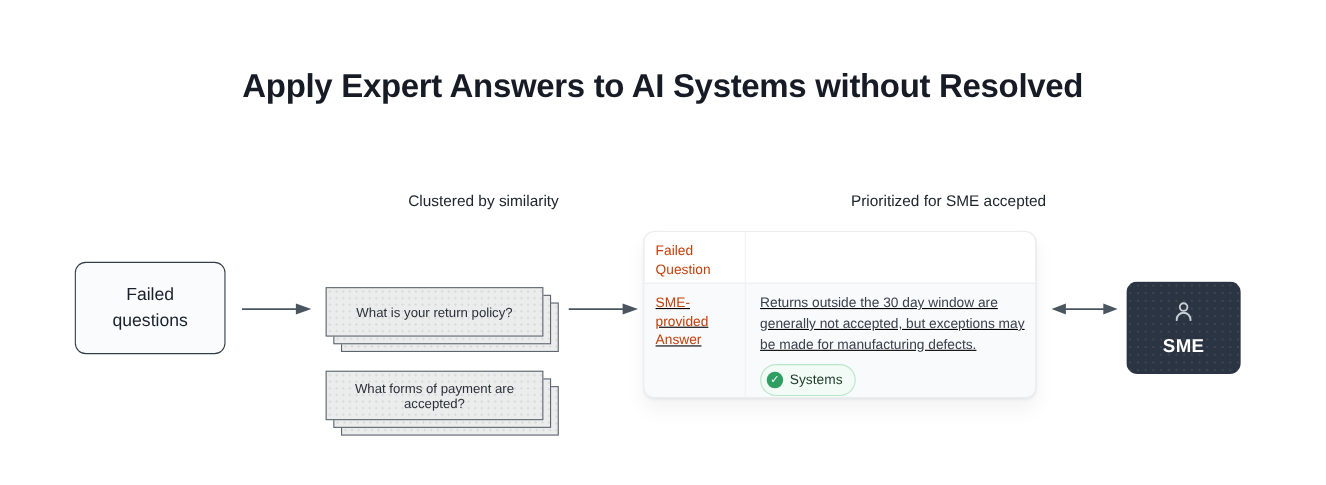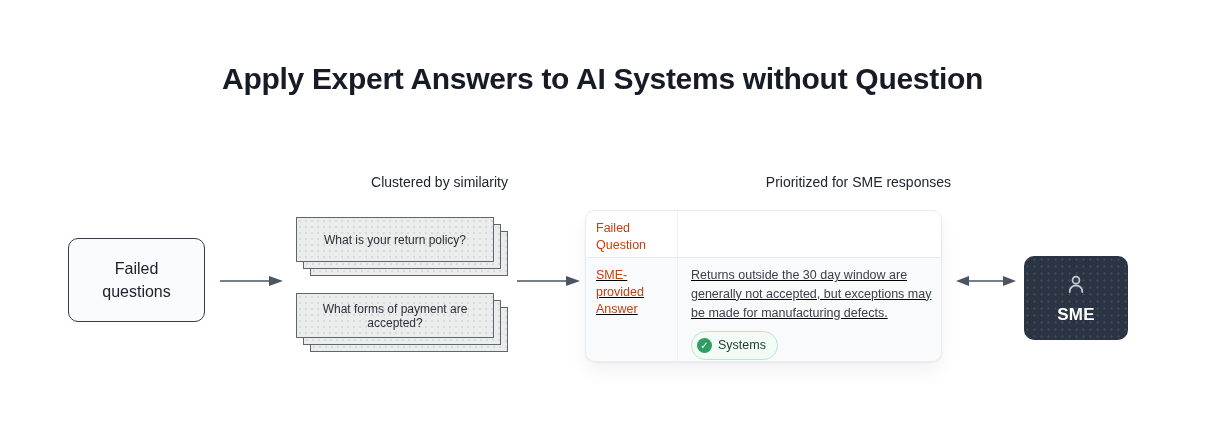--- a/index.html
+++ b/index.html
@@ -28,21 +28,21 @@
   .arrow-svg { display:block; }
 
   
   .section-label {
     font-size:14px; color:#20252e; text-align:right;
   }
   .cluster-label { left:296px; top:174px; width:212px; }
   .review-label  { left:585px; top:174px; width:366px; }
 
   
-  .stack { width:224px; height:59px; }
+  .stack { width:224px; height:59px;margin-top:44px; }
   .stack-1 { left:296px; top:217px; }
   .stack-2 { left:296px; top:293px; }
   .qcard {
     position:absolute; width:198px; height:45px;
     border:1px solid #5d6570; background-color:#ebecec;
     background-image:radial-gradient(#d9dadb 1px, transparent 1.2px);
     background-size:6px 6px;
   }
   .qcard.back { left:14px; top:14px; }
   .qcard.mid  { left:7px;  top:7px; }
@@ -91,21 +91,21 @@
     background-image:radial-gradient(rgba(255,255,255,0.09) 1px, transparent 1.2px);
     background-size:7px 7px;
     display:flex; flex-direction:column; align-items:center; justify-content:center;
     gap:3px;
   }
   .sme-label { color:#ffffff; font-size:17px; font-weight:600; letter-spacing:0.3px; }
 </style>
 </head>
 <body>
 
-<div class="abs title">Apply Expert Answers to AI Systems without Question</div>
+<div class="abs title">Apply Expert Answers to AI Systems without Resolved</div>
 
 <div class="abs failed-box">
   <span>Failed questions</span>
 </div>
 
 <div class="abs" style="left:219px; top:273px;">
   <svg class="arrow-svg" width="64" height="16" viewBox="0 0 64 16">
     <line x1="1" y1="8" x2="51" y2="8" stroke="#4a5560" stroke-width="1.6"></line>
     <polygon points="50,3 64,8 50,13" fill="#4a5560"></polygon>
   </svg>
@@ -129,21 +129,21 @@
   </div>
 </div>
 
 <div class="abs" style="left:516px; top:273px;">
   <svg class="arrow-svg" width="64" height="16" viewBox="0 0 64 16">
     <line x1="1" y1="8" x2="51" y2="8" stroke="#4a5560" stroke-width="1.6"></line>
     <polygon points="50,3 64,8 50,13" fill="#4a5560"></polygon>
   </svg>
 </div>
 
-<div class="abs section-label review-label">Prioritized for SME responses</div>
+<div class="abs section-label review-label">Prioritized for SME accepted</div>
 
 <div class="abs review-card">
   <div class="review-row r1">
     <div class="cell-h">Failed Question</div>
   </div>
   <div class="review-row r2">
     <div class="cell-h">SME-provided Answer</div>
     <div class="cell-c">
       <span>Returns outside the 30 day window are generally not accepted, but exceptions may be made for manufacturing defects.</span>
       <div>

